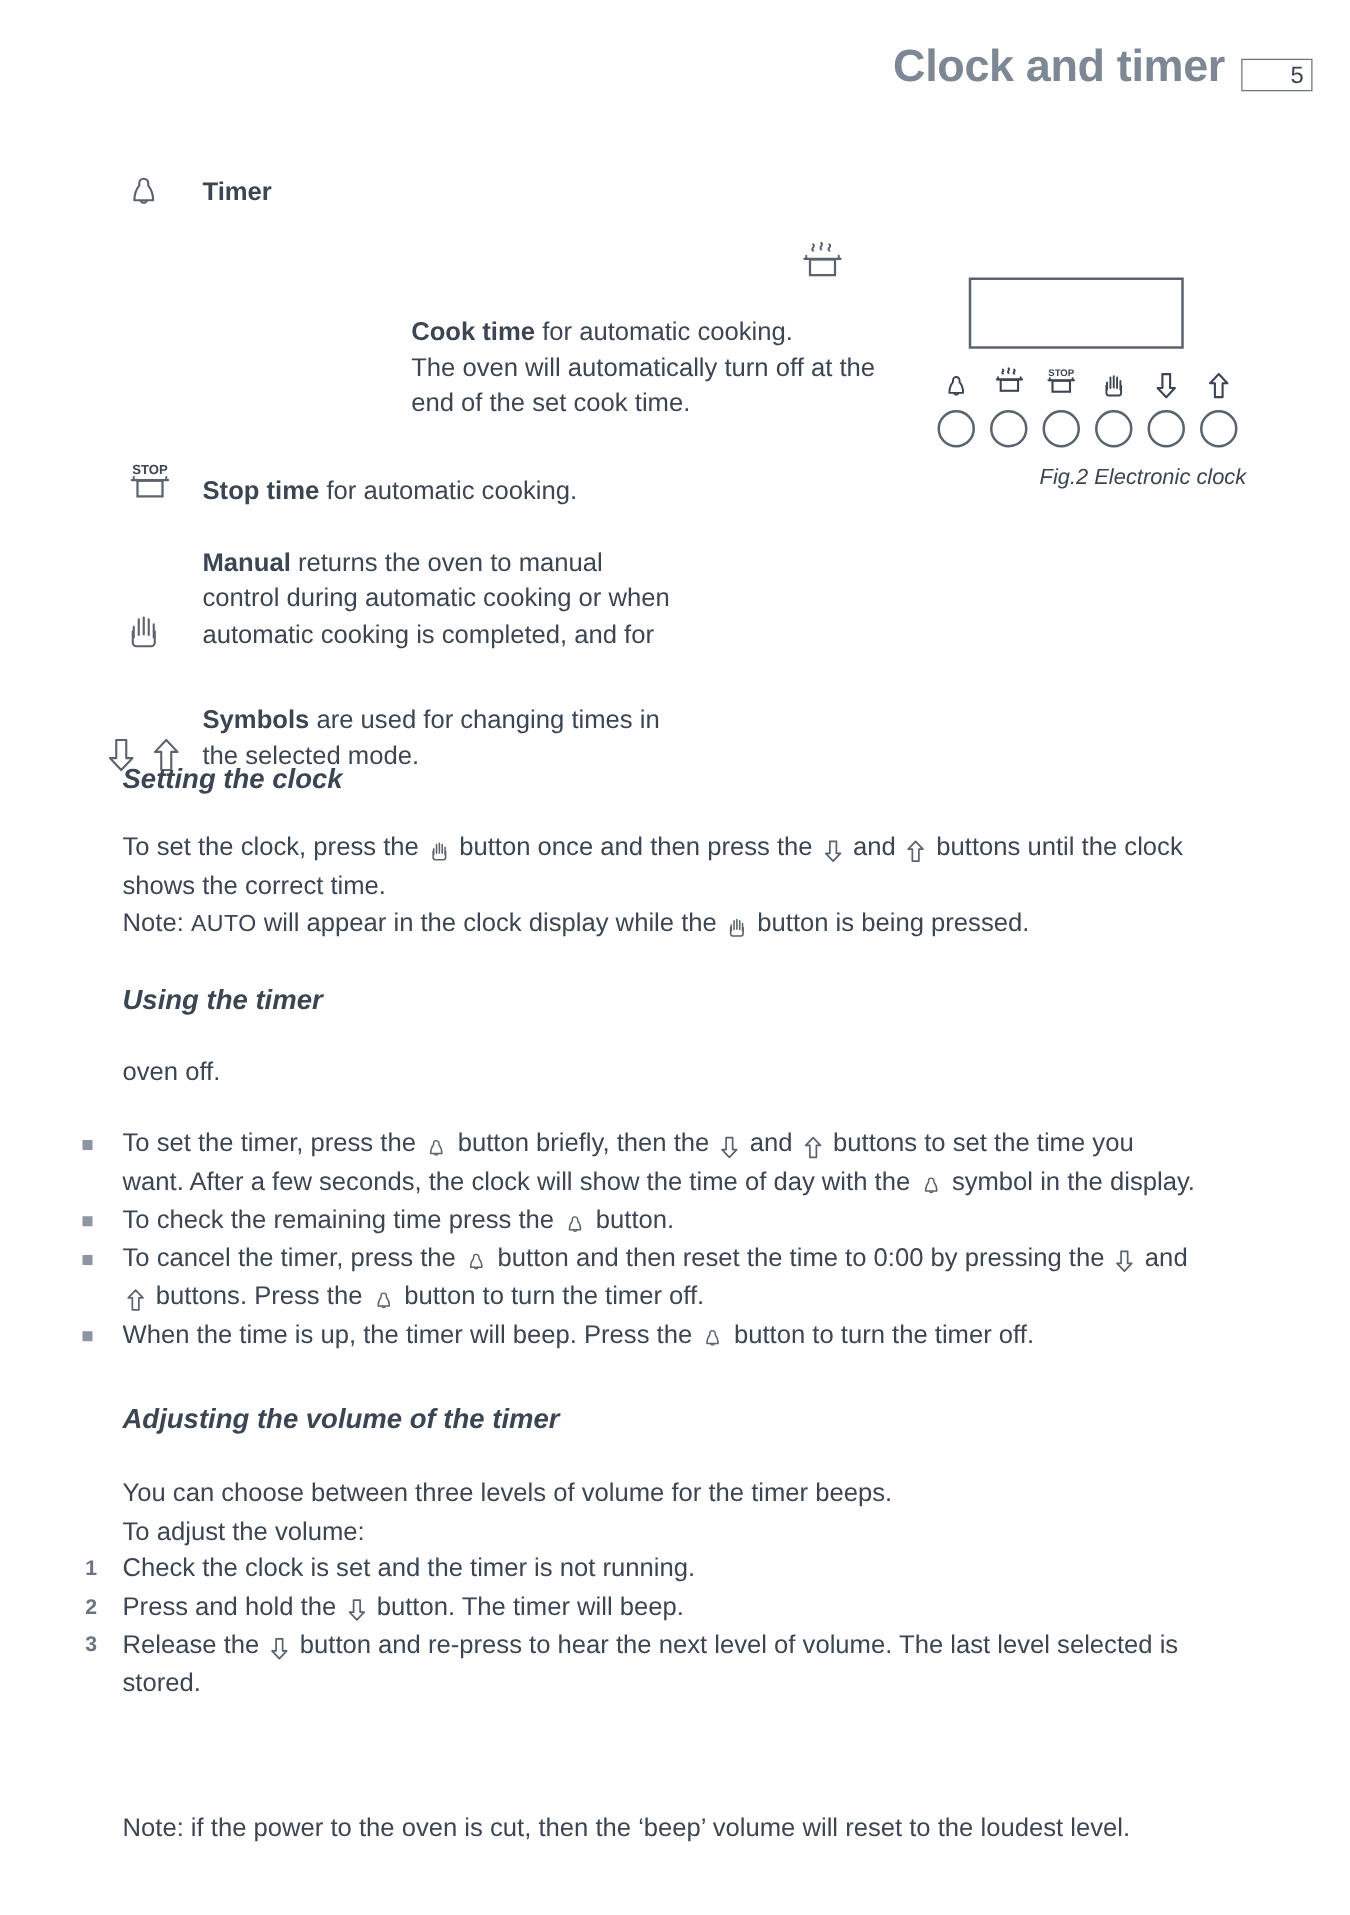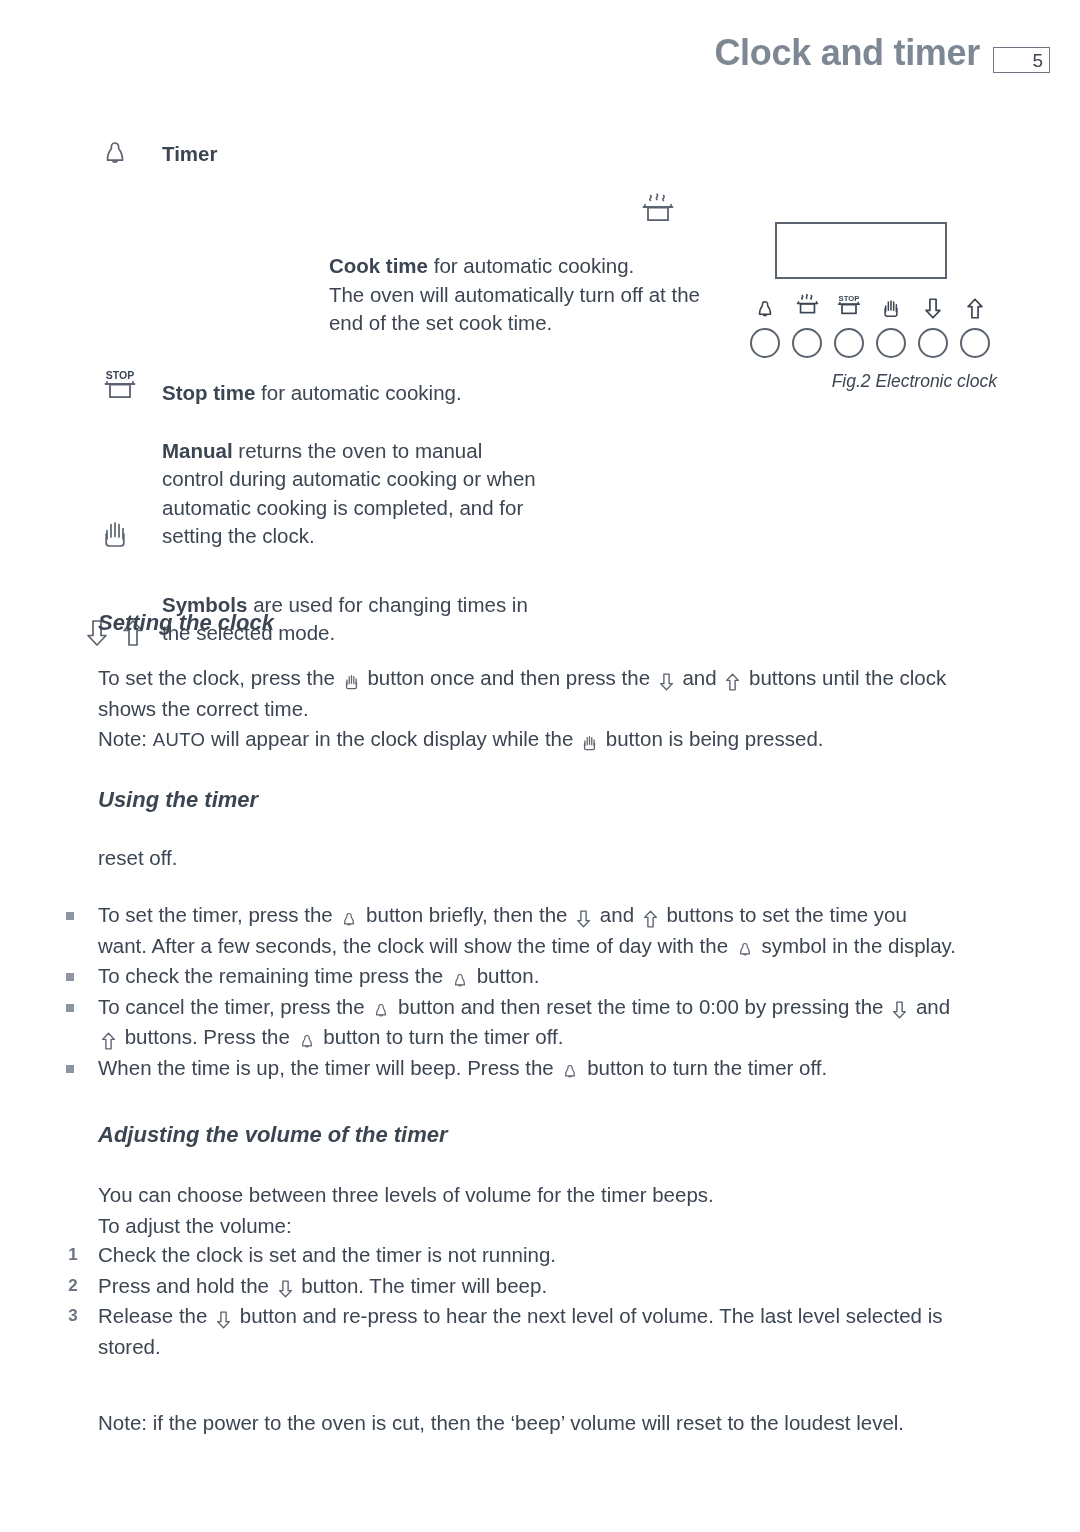--- a/index.html
+++ b/index.html
@@ -232,21 +232,21 @@
     text-align: center;
     font-weight: bold;
     font-size: 17px;
     color: #6b7480;
     line-height: 30.5px;
   }
 
   #block-final-note {
     position: absolute;
     left: 98px;
-    top: 1408px;
+    top: 1448px;
     width: 920px;
     font-size: 20.5px;
     line-height: 30.5px;
     color: #3c4552;
   }
   .auto-word {
     font-family: "Liberation Sans", sans-serif;
     font-size: 18.5px;
     letter-spacing: 0.4px;
   }
@@ -319,21 +319,20 @@
         <svg width="30" height="32" viewBox="0 0 30 32">
           <path d="M7.0 20.0 L7.0 11.5 M11.0 18.0 L11.0 5.5 M15.0 17.5 L15.0 4.0 M19.0 18.0 L19.0 5.5 M23.0 20.0 L23.0 9.5" fill="none" stroke="#5a636e" stroke-width="1.7" stroke-linecap="round"></path>
           <path d="M6.2 14.5 L6.2 24.0 a3.0 3.0 0 0 0 3.0 3.0 L20.8 27.0 a3.0 3.0 0 0 0 3.0 -3.0 L23.8 14.5" fill="none" stroke="#5a636e" stroke-width="1.7" stroke-linejoin="round"></path>
         </svg>
       </span>
     </div>
     <div class="legend-text">
       <div><b>Manual</b><span> returns the oven to manual</span></div>
       <div>control during automatic cooking or when</div>
       <div>automatic cooking is completed, and for</div>
-      <div>setting the clock.</div>
     </div>
   </div>
 
   <div class="legend-row row-symbols">
     <div class="legend-icon-cell">
       <span class="ico">
         <svg width="26" height="30" viewBox="0 0 26 30">
           <path d="M9.0 3.0 L17.0 3.0 L17.0 17.5 L22.0 17.5 L13.0 27.0 L4.0 17.5 L9.0 17.5 Z" fill="none" stroke="#5a636e" stroke-width="1.7" stroke-linejoin="round"></path>
         </svg>
       </span>
@@ -448,21 +447,21 @@
   <p>shows the correct time.</p>
   <p><span>Note: </span><span class="auto-word">AUTO</span><span> will appear in the clock display while the </span><span class="inline-ico"><svg width="17" height="19" viewBox="0 0 30 32">
           <path d="M7.0 20.0 L7.0 11.5 M11.0 18.0 L11.0 5.5 M15.0 17.5 L15.0 4.0 M19.0 18.0 L19.0 5.5 M23.0 20.0 L23.0 9.5" fill="none" stroke="#5a636e" stroke-width="2.2" stroke-linecap="round"></path>
           <path d="M6.2 14.5 L6.2 24.0 a3.0 3.0 0 0 0 3.0 3.0 L20.8 27.0 a3.0 3.0 0 0 0 3.0 -3.0 L23.8 14.5" fill="none" stroke="#5a636e" stroke-width="2.2" stroke-linejoin="round"></path>
         </svg></span><span> button is being pressed.</span></p>
 </div>
 
 <div class="section-heading" id="heading-using-timer">Using the timer</div>
 
 <div class="body-block" id="block-using-timer-intro">
-  <p>reset off.</p>
+  <p>oven off.</p>
 </div>
 
 <div id="list-timer">
 
   <div class="bullet-item">
     <span class="bullet-marker"></span>
     <span>To set the timer, press the </span><span class="inline-ico"><svg width="18" height="19" viewBox="0 0 30 30">
           <path d="M7.5 22.2 C7.5 16.5 9.3 13.0 11.4 10.5 L11.4 8.6 A3.6 3.6 0 0 1 18.6 8.6 L18.6 10.5 C20.7 13.0 22.5 16.5 22.5 22.2 Z" fill="none" stroke="#5a636e" stroke-width="1.9" stroke-linejoin="round"></path>
           <path d="M12.5 22.3 a2.6 2.6 0 0 0 5.0 0" fill="none" stroke="#5a636e" stroke-width="1.9"></path>
         </svg></span><span> button briefly, then the </span><span class="inline-ico"><svg width="17" height="20" viewBox="0 0 26 30">

